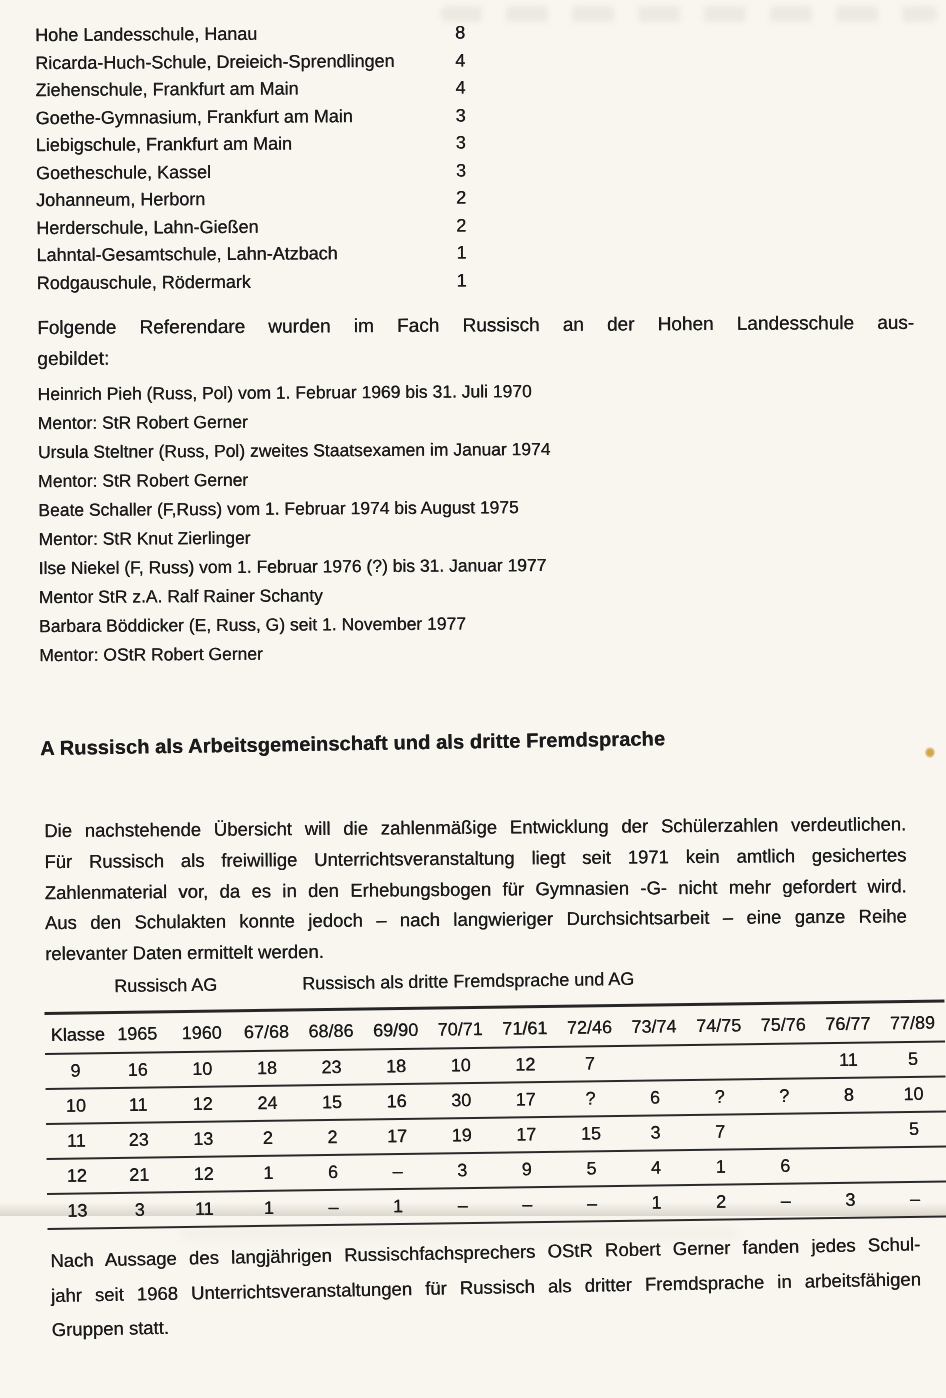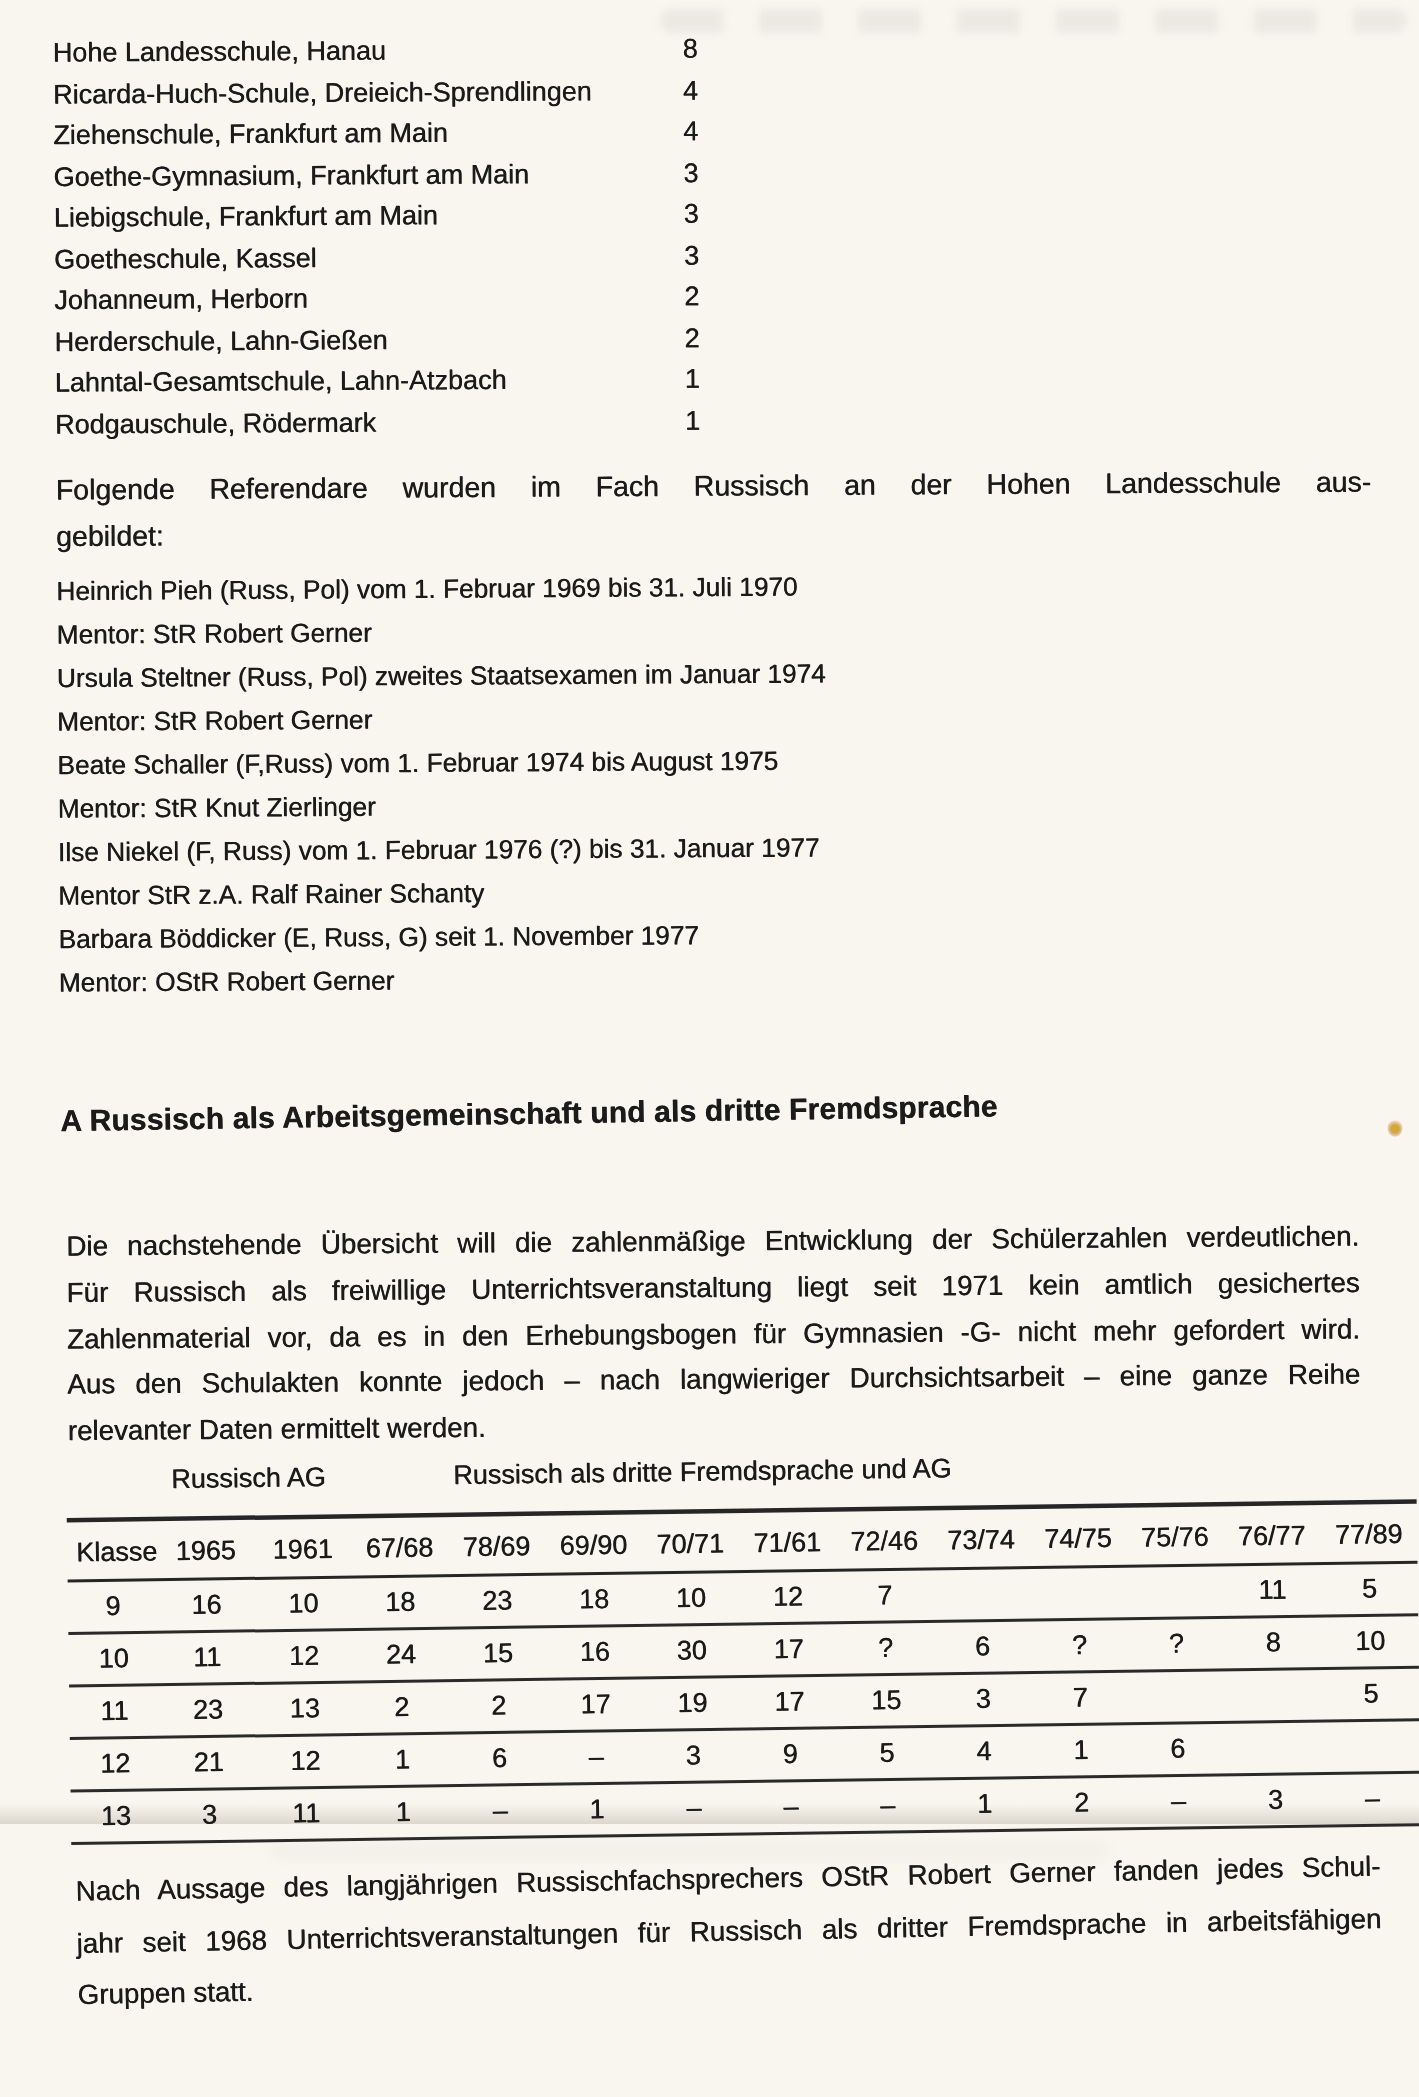--- a/index.html
+++ b/index.html
@@ -158,23 +158,23 @@
   </section>
 
   <section class="rtable tilt-t">
     <div class="group-row">
       <span class="g-left">Russisch AG</span>
       <span class="g-right">Russisch als dritte Fremdsprache und AG</span>
     </div>
     <div class="t-row t-head">
       <span class="t-cell klasse-h">Klasse</span>
       <span class="t-cell">1965</span>
-      <span class="t-cell">1961</span>
+      <span class="t-cell">1960</span>
       <span class="t-cell">67/68</span>
-      <span class="t-cell">78/69</span>
+      <span class="t-cell">68/86</span>
       <span class="t-cell">69/90</span>
       <span class="t-cell">70/71</span>
       <span class="t-cell">71/61</span>
       <span class="t-cell">72/46</span>
       <span class="t-cell">73/74</span>
       <span class="t-cell">74/75</span>
       <span class="t-cell">75/76</span>
       <span class="t-cell">76/77</span>
       <span class="t-cell">77/89</span>
     </div>

